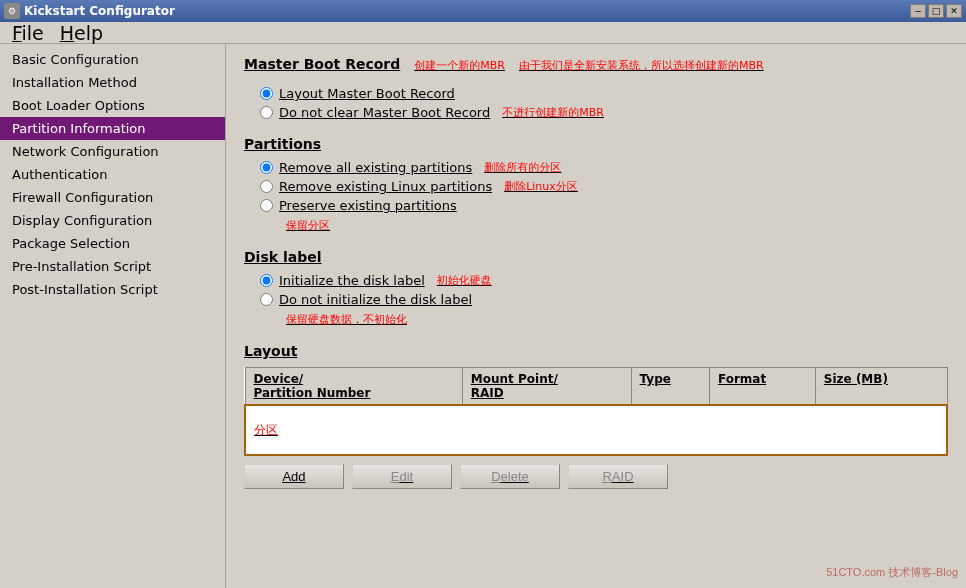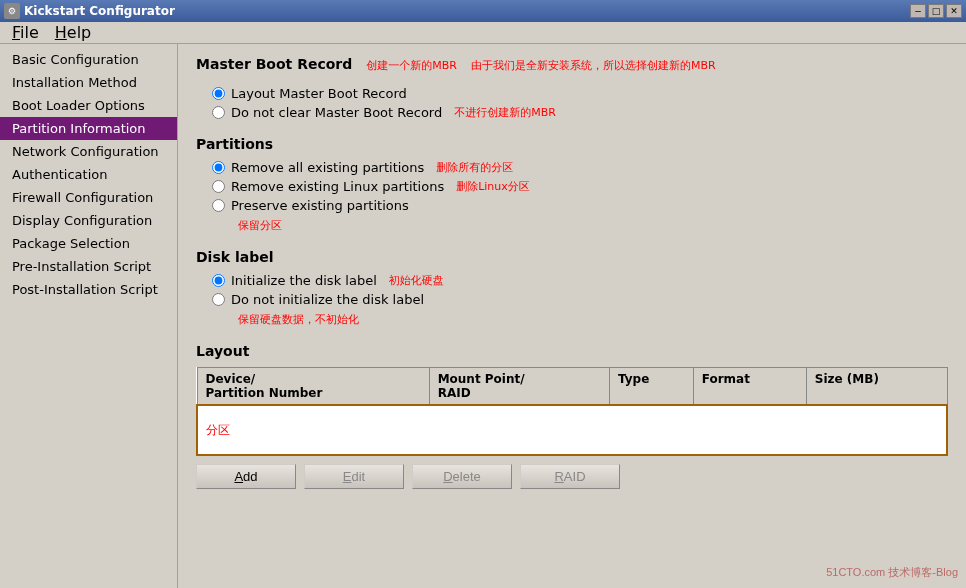--- a/index.html
+++ b/index.html
@@ -65,36 +65,36 @@
       background: #d4d0c8;
       border-bottom: 1px solid #a0a0a0;
       height: 22px;
       display: flex;
       align-items: center;
       padding: 0 4px;
     }
     .menu-item {
       padding: 2px 8px;
       cursor: pointer;
-      font-size: 16px;
+      font-size: 19px;
       color: #000;
     }
     .menu-underline {
       text-decoration: underline;
     }
 
     
     .main-container {
       display: flex;
       height: calc(588px - 22px - 22px);
     }
 
     
     .sidebar {
-      width: 178px;
+      width: 226px;
       background: #d4d0c8;
       border-right: 1px solid #a0a0a0;
       padding: 4px 0;
       flex-shrink: 0;
     }
     .sidebar-item {
       padding: 4px 12px;
       cursor: pointer;
       font-size: 13px;
       color: #000;
@@ -139,20 +139,21 @@
       color: #000;
     }
     .annotation {
       font-size: 11px;
       color: red;
       margin-left: 6px;
     }
 
     .section-block {
       margin-bottom: 16px;
+      text-decoration: underline;
     }
 
     
     .layout-table {
       width: 100%;
       border-collapse: collapse;
       border: 1px solid #888;
       background: #fff;
       margin-top: 6px;
     }

